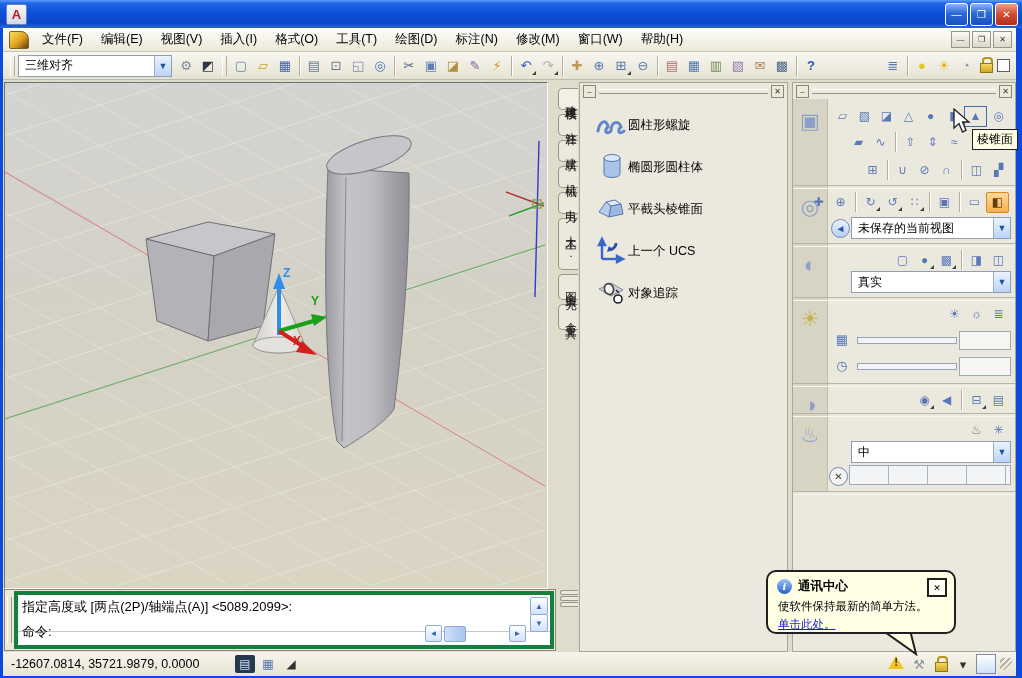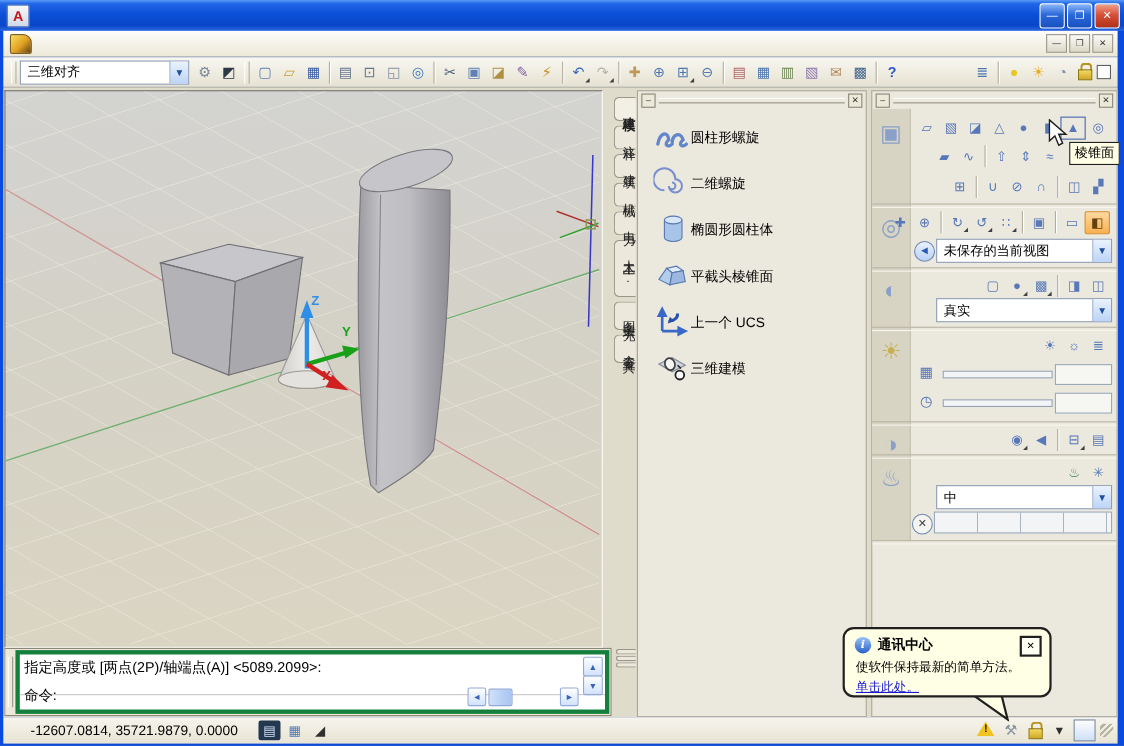--- a/index.html
+++ b/index.html
@@ -121,21 +121,21 @@
   .valbox{position:absolute;height:17px;border:1px solid #9aa8b8;background:#f6f7f3;}
   .ticks{background:repeating-linear-gradient(90deg,transparent 0 38px,#aab4c0 38px 39px),#f2f4f6;}
 
   
   .tooltip{position:absolute;background:#ffffe6;border:1px solid #202020;font-size:12px;
     padding:1px 4px;white-space:nowrap;z-index:40;}
   .cursor-svg{position:absolute;z-index:45;}
 
   
   .statusbar{position:absolute;left:3px;top:652px;width:1013px;height:23px;
-    background:linear-gradient(#f6f4ec,#e8e4d4);display:flex;align-items:center;box-sizing:border-box;padding:12px 4px;text-align:center;}
+    background:linear-gradient(#f6f4ec,#e8e4d4);display:flex;align-items:center;box-sizing:border-box;padding:12px 4px;}
   .coords{width:222px;font-size:12.5px;padding-left:4px;}
   .sbtn{height:17px;display:inline-flex;align-items:center;padding:0 6px;margin-right:3px;font-size:12.5px;
     border:1px solid;border-color:#fff #6e6a5c #6e6a5c #fff;background:#ece9d8;white-space:nowrap;}
   .sbtn.pressed{border-color:#6e6a5c #fff #fff #6e6a5c;background:#e4e0d0;}
   .status-icons{display:flex;align-items:center;gap:3px;margin-left:2px;}
   .status-icons .ibtn{width:20px;height:18px;font-size:12px;}
   .tray{margin-left:auto;display:flex;align-items:center;gap:4px;}
   .tray .ibtn{width:18px;height:18px;font-size:13px;color:#6a7684;}
   .grip{width:12px;height:12px;margin-left:4px;
     background:
@@ -164,20 +164,33 @@
     <span class="app-ico">A</span>
     <span class="win-btns">
       <span class="wbtn">—</span>
       <span class="wbtn">❐</span>
       <span class="wbtn close">✕</span>
     </span>
   </div>
 
   <div class="menubar">
     <span class="menu-app-ico"></span>
+    <span style="display:flex">
+        <span class="menu-item">文件(F)</span>
+        <span class="menu-item">编辑(E)</span>
+        <span class="menu-item">视图(V)</span>
+        <span class="menu-item">插入(I)</span>
+        <span class="menu-item">格式(O)</span>
+        <span class="menu-item">工具(T)</span>
+        <span class="menu-item">绘图(D)</span>
+        <span class="menu-item">标注(N)</span>
+        <span class="menu-item">修改(M)</span>
+        <span class="menu-item">窗口(W)</span>
+        <span class="menu-item">帮助(H)</span>
+      </span>
     <span class="mdi-btns">
       <span class="mdi">—</span>
       <span class="mdi">❐</span>
       <span class="mdi">✕</span>
     </span>
   </div>
 
   <div class="toolbarrow">
     <span class="tgrip"></span>
     <span class="combo ws-combo">
@@ -334,26 +347,20 @@
       </div>
       <div class="pal-items">
 
         <div class="pal-item">
           <span><svg width="34" height="30" viewBox="0 0 34 30">
             <path d="M4,22 c2,-11 9,-12 10,-4 c-5,4 -1,8 3,4 c0,-10 8,-11 10,-4 c-5,4 -1,8 3,4" fill="none" stroke="#4a74c8" stroke-width="3" stroke-linecap="round" opacity="0.85"></path>
               </svg></span>
           <span class="lbl">圆柱形螺旋</span>
         </div>
 
-        <div class="pal-item">
-          <span><svg width="34" height="30" viewBox="0 0 34 30">
-            <path d="M17,15 a3,3 0 1,1 -3,3 a6,6 0 1,0 6,-6 a10,10 0 1,0 -10,10" fill="none" stroke="#7a8fd0" stroke-width="1.8"></path>
-              </svg></span>
-          <span class="lbl">二维螺旋</span>
-        </div>
 
         <div class="pal-item">
           <span><svg width="34" height="30" viewBox="0 0 34 30">
             <path d="M10,7 v16 a8,3.5 0 0 0 16,0 V7 Z" fill="#a8c4e8" stroke="#5878b0"></path>
             <ellipse cx="18" cy="7" rx="8" ry="3.5" fill="#d8e6f8" stroke="#5878b0"></ellipse>
               </svg></span>
           <span class="lbl">椭圆形圆柱体</span>
         </div>
 
 
@@ -381,21 +388,21 @@
           <span class="lbl">上一个 UCS</span>
         </div>
 
         <div class="pal-item">
           <span><svg width="34" height="30" viewBox="0 0 34 30">
             <polygon points="5,12 17,6 29,13 17,19" fill="#ccd2dc" stroke="#808894"></polygon>
             <ellipse cx="15" cy="12" rx="4.5" ry="5.5" fill="#f4f4f2" stroke="#404040" stroke-width="1.6" transform="rotate(-18 15 12)"></ellipse>
             <circle cx="24" cy="22" r="4" fill="#fff" stroke="#202020" stroke-width="1.6"></circle>
             <line x1="25" y1="16" x2="22" y2="13" stroke="#202020" stroke-width="1.4"></line>
               </svg></span>
-          <span class="lbl">三维建模</span>
+          <span class="lbl">对象追踪</span>
         </div>
 
       </div>
     </div>
   </div>
 
   <div class="dash">
     <div class="pal-title">
       <span class="mini-btn">–</span>
       <span class="drag-line"></span>

